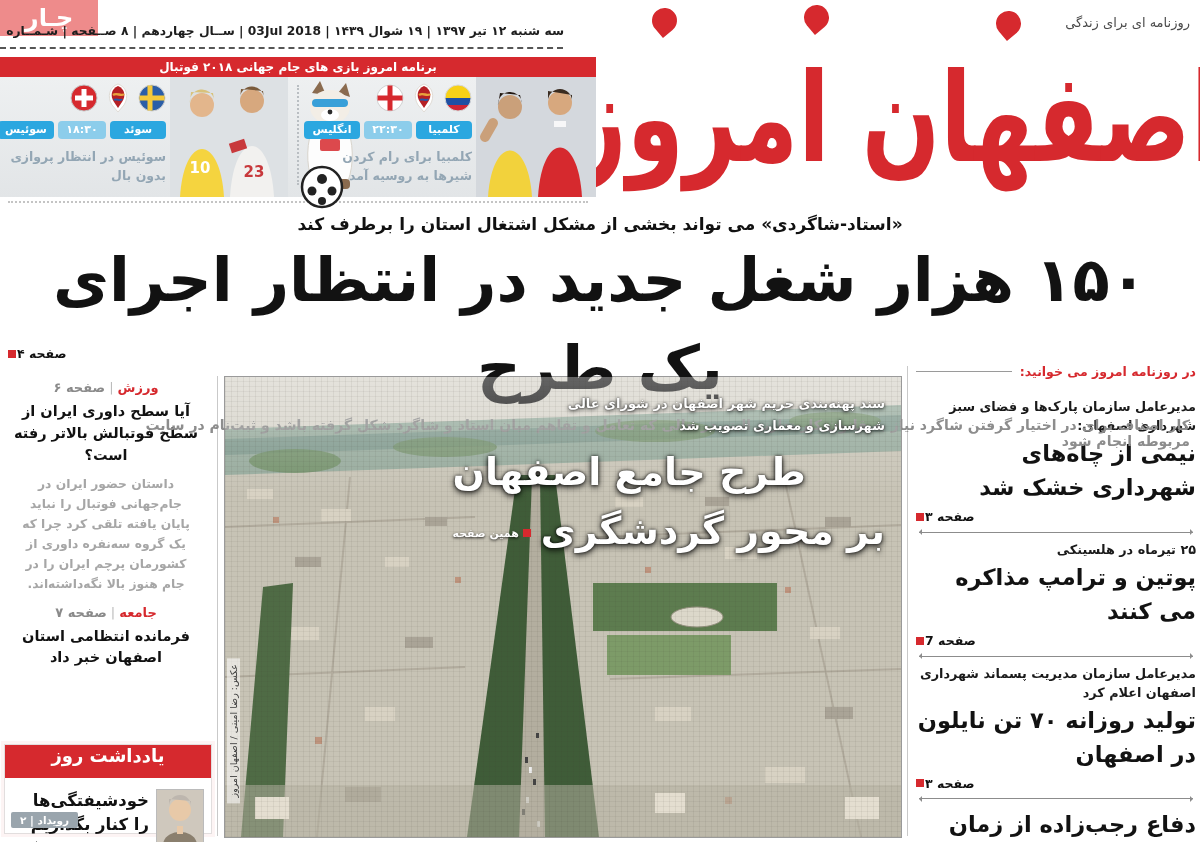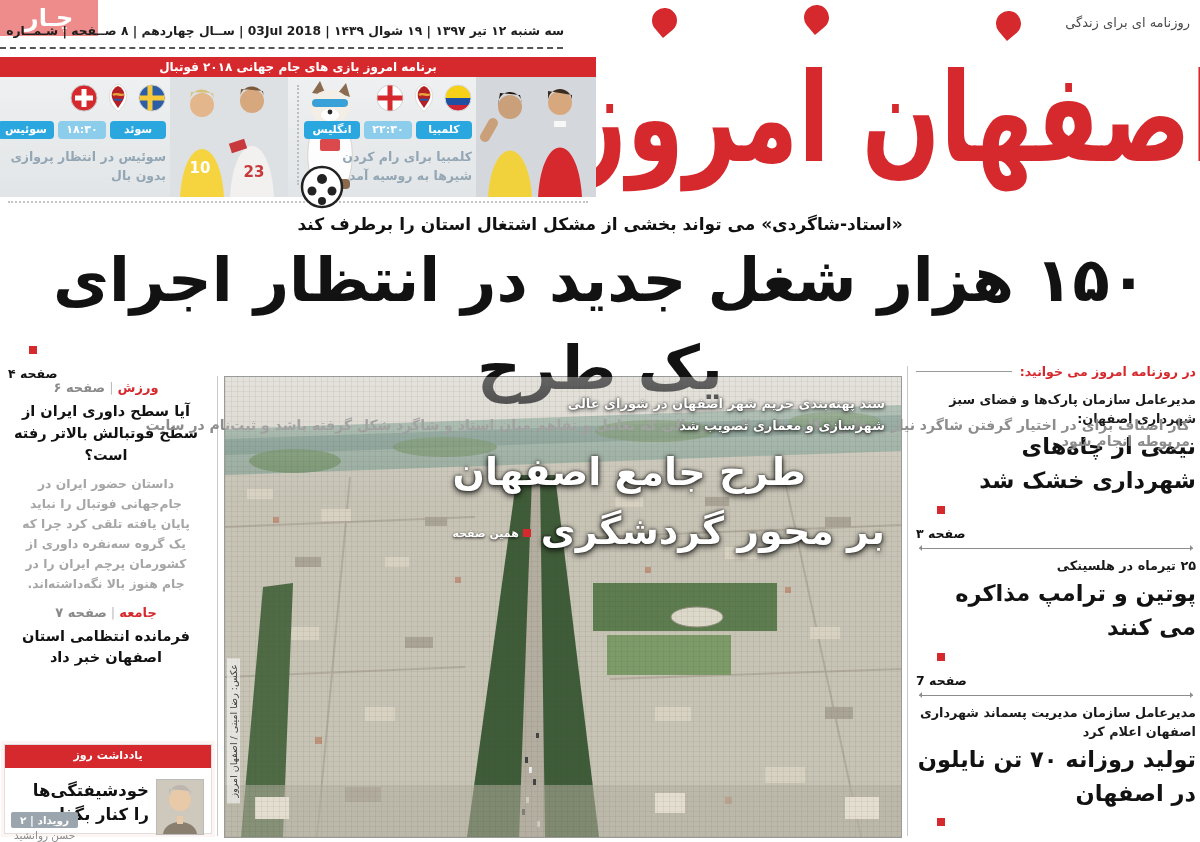--- a/index.html
+++ b/index.html
@@ -44,42 +44,42 @@
   .football-ic{position:absolute;right:252px;top:88px;}
 
   
   .lead{position:absolute;top:208px;left:0;width:1200px;text-align:center;z-index:2;}
   .lead-kicker{font-size:17px;font-weight:bold;color:#111;margin-top:6px;}
   .lead-headline{font-size:61px;font-weight:bold;color:#121212;line-height:1.45;letter-spacing:-2px;
         padding:0 14px;margin-top:2px;}
   .lead-deck{font-size:14px;font-weight:bold;color:#8d8d8d;text-align:right;padding:0 10px 0 100px;margin-top:4px;}
   .lead-pgref{position:absolute;left:8px;top:138px;}
 
-  .pgref{display:inline-flex;align-items:center;gap:12px;font-size:12.5px;font-weight:bold;color:#111;direction:ltr;flex-direction:column;}
+  .pgref{display:inline-flex;align-items:center;gap:1px;font-size:12.5px;font-weight:bold;color:#111;direction:ltr;}
   .sq{width:8px;height:8px;background:#d6292e;display:inline-block;flex:0 0 auto;}
 
   
   .vline{position:absolute;border-left:1px solid #c9c9c9;}
   .vl-left{left:217px;top:376px;height:460px;}
   .vl-right{left:907px;top:366px;height:470px;}
 
   
   .leftcol{position:absolute;right:988px;left:0;top:374px;height:368px;overflow:hidden;
         display:flex;flex-direction:column;align-items:center;text-align:center;padding:0 12px;}
   .sec-hdr{font-size:13px;font-weight:bold;margin-top:6px;}
   .sec-hdr .sec{color:#d6292e;}
   .sec-hdr .bar{color:#bbb;font-weight:normal;padding:0 4px;}
   .sec-hdr .pg{color:#8a8a8a;}
   .art-kicker{font-size:14.5px;font-weight:bold;color:#111;line-height:1.5;margin-top:6px;}
   .art-headline{font-size:26px;font-weight:bold;color:#151515;line-height:1.4;margin-top:4px;}
   .art-body{font-size:12.3px;font-weight:bold;color:#a6a6a6;line-height:1.62;margin-top:9px;padding:0 2px;}
 
   .notebox{position:absolute;left:4px;top:744px;width:206px;height:88px;border:1px solid #e2dede;background:#fff;
         box-shadow:0 0 0 3px #fdf4f4;}
-  .note-title{height:23px;line-height:21px;background:#d6292e;color:#fff;font-size:11px;font-weight:bold;text-align:center;}
+  .note-title{height:33px;line-height:21px;background:#d6292e;color:#fff;font-size:18px;font-weight:bold;text-align:center;}
   .note-body{display:flex;gap:7px;padding:11px 7px 0;align-items:flex-start;}
   .note-photo{flex:0 0 auto;width:46px;height:54px;border:1px solid #bbb;}
   .note-text{flex:1;}
   .note-headline{font-size:16.5px;font-weight:bold;color:#111;line-height:1.45;text-align:right;}
   .note-author{font-size:10.5px;color:#8a8a8a;text-align:left;margin-top:2px;padding-left:2px;}
   .note-badge{position:absolute;left:6px;bottom:5px;background:#9aa5ad;color:#fff;font-size:10.5px;
         font-weight:bold;padding:2px 9px;border-radius:2px;}
 
   
   .photo{position:absolute;left:224px;top:376px;width:676px;height:460px;border:1px solid #9a9a9a;
@@ -93,21 +93,21 @@
         font-size:13px;font-weight:bold;line-height:1.7;text-shadow:0 1px 4px rgba(0,0,0,.85),0 0 2px rgba(0,0,0,.7);}
   .photo-headline{position:absolute;z-index:3;top:66px;right:16px;text-align:left;color:#fff;font-weight:bold;
         font-size:38px;line-height:1.55;text-shadow:0 2px 6px rgba(0,0,0,.9),0 0 3px rgba(0,0,0,.8);}
   .photo-pgref{display:inline-flex;align-items:center;gap:4px;font-size:11px;color:#fff;margin-right:10px;
         vertical-align:middle;text-shadow:0 1px 3px rgba(0,0,0,.9);}
   .photo-credit{position:absolute;z-index:3;left:2px;bottom:34px;writing-mode:vertical-rl;transform:rotate(180deg);
         font-size:9.5px;color:#3d3d3d;background:rgba(255,255,255,.55);padding:6px 1px;letter-spacing:1px;}
 
   
   .rightcol{position:absolute;left:916px;right:4px;top:364px;height:476px;overflow:hidden;}
-  .rc-header{display:flex;align-items:center;gap:8px;margin-bottom:6px;}
+  .rc-header{display:flex;align-items:center;gap:8px;margin-bottom:13px;}
   .rc-header .txt{color:#d6292e;font-size:12.5px;font-weight:bold;flex:0 0 auto;}
   .rc-header .ln{flex:1;border-top:1px solid #9a9a9a;}
   .rc-item{padding:5px 0 2px;}
   .rc-kicker{font-size:12.8px;font-weight:bold;color:#1a1a1a;text-align:right;line-height:1.5;}
   .rc-headline{font-size:22.5px;font-weight:bold;color:#121212;text-align:right;line-height:1.5;margin-top:2px;}
   .rc-pg{text-align:left;margin-top:1px;}
   .rc-sep{position:relative;border-top:1px solid #8c8c8c;margin:5px 3px 2px;}
   .rc-sep::before{content:"";position:absolute;left:-3px;top:-3.5px;border:3px solid transparent;border-right-color:#8c8c8c;}
   .rc-sep::after{content:"";position:absolute;right:-3px;top:-3.5px;border:3px solid transparent;border-left-color:#8c8c8c;}
 </style>

